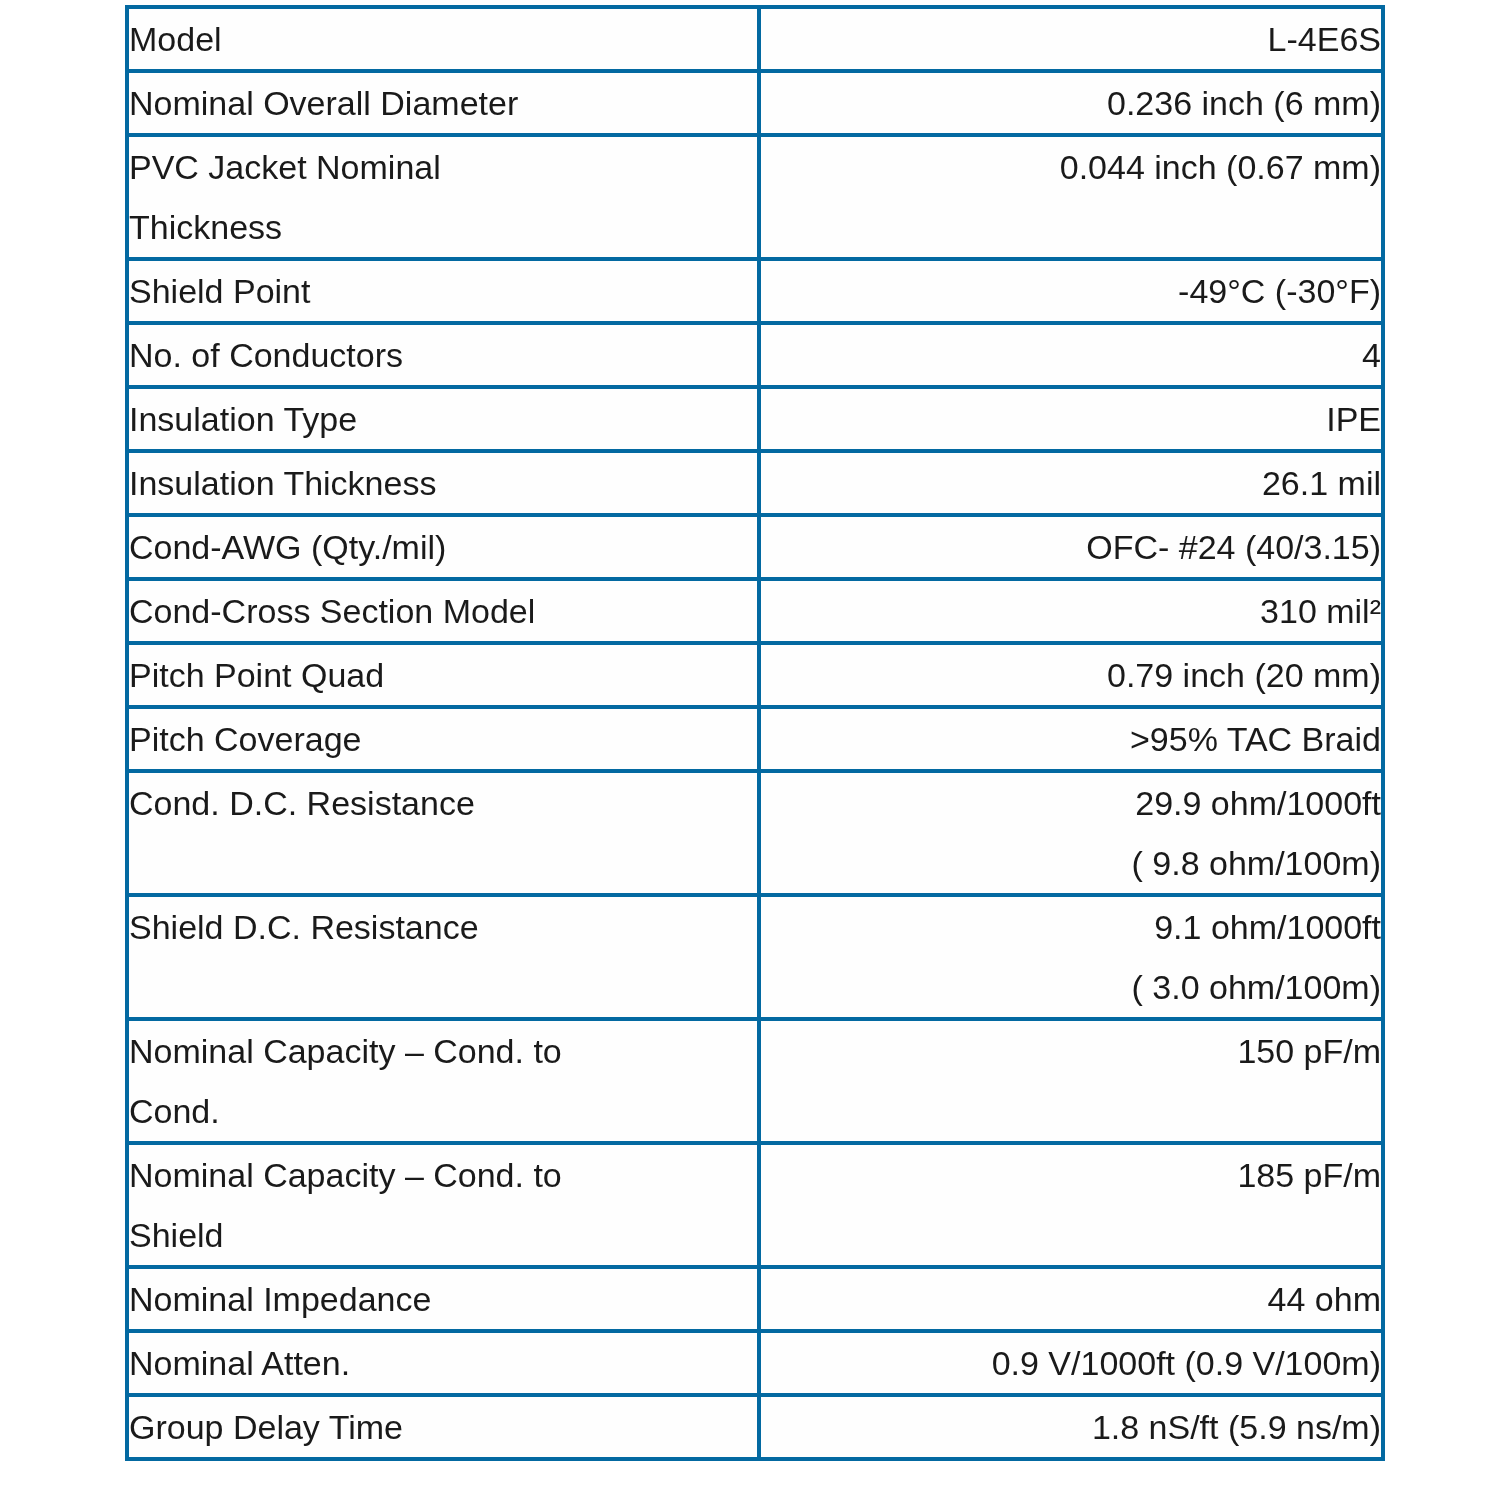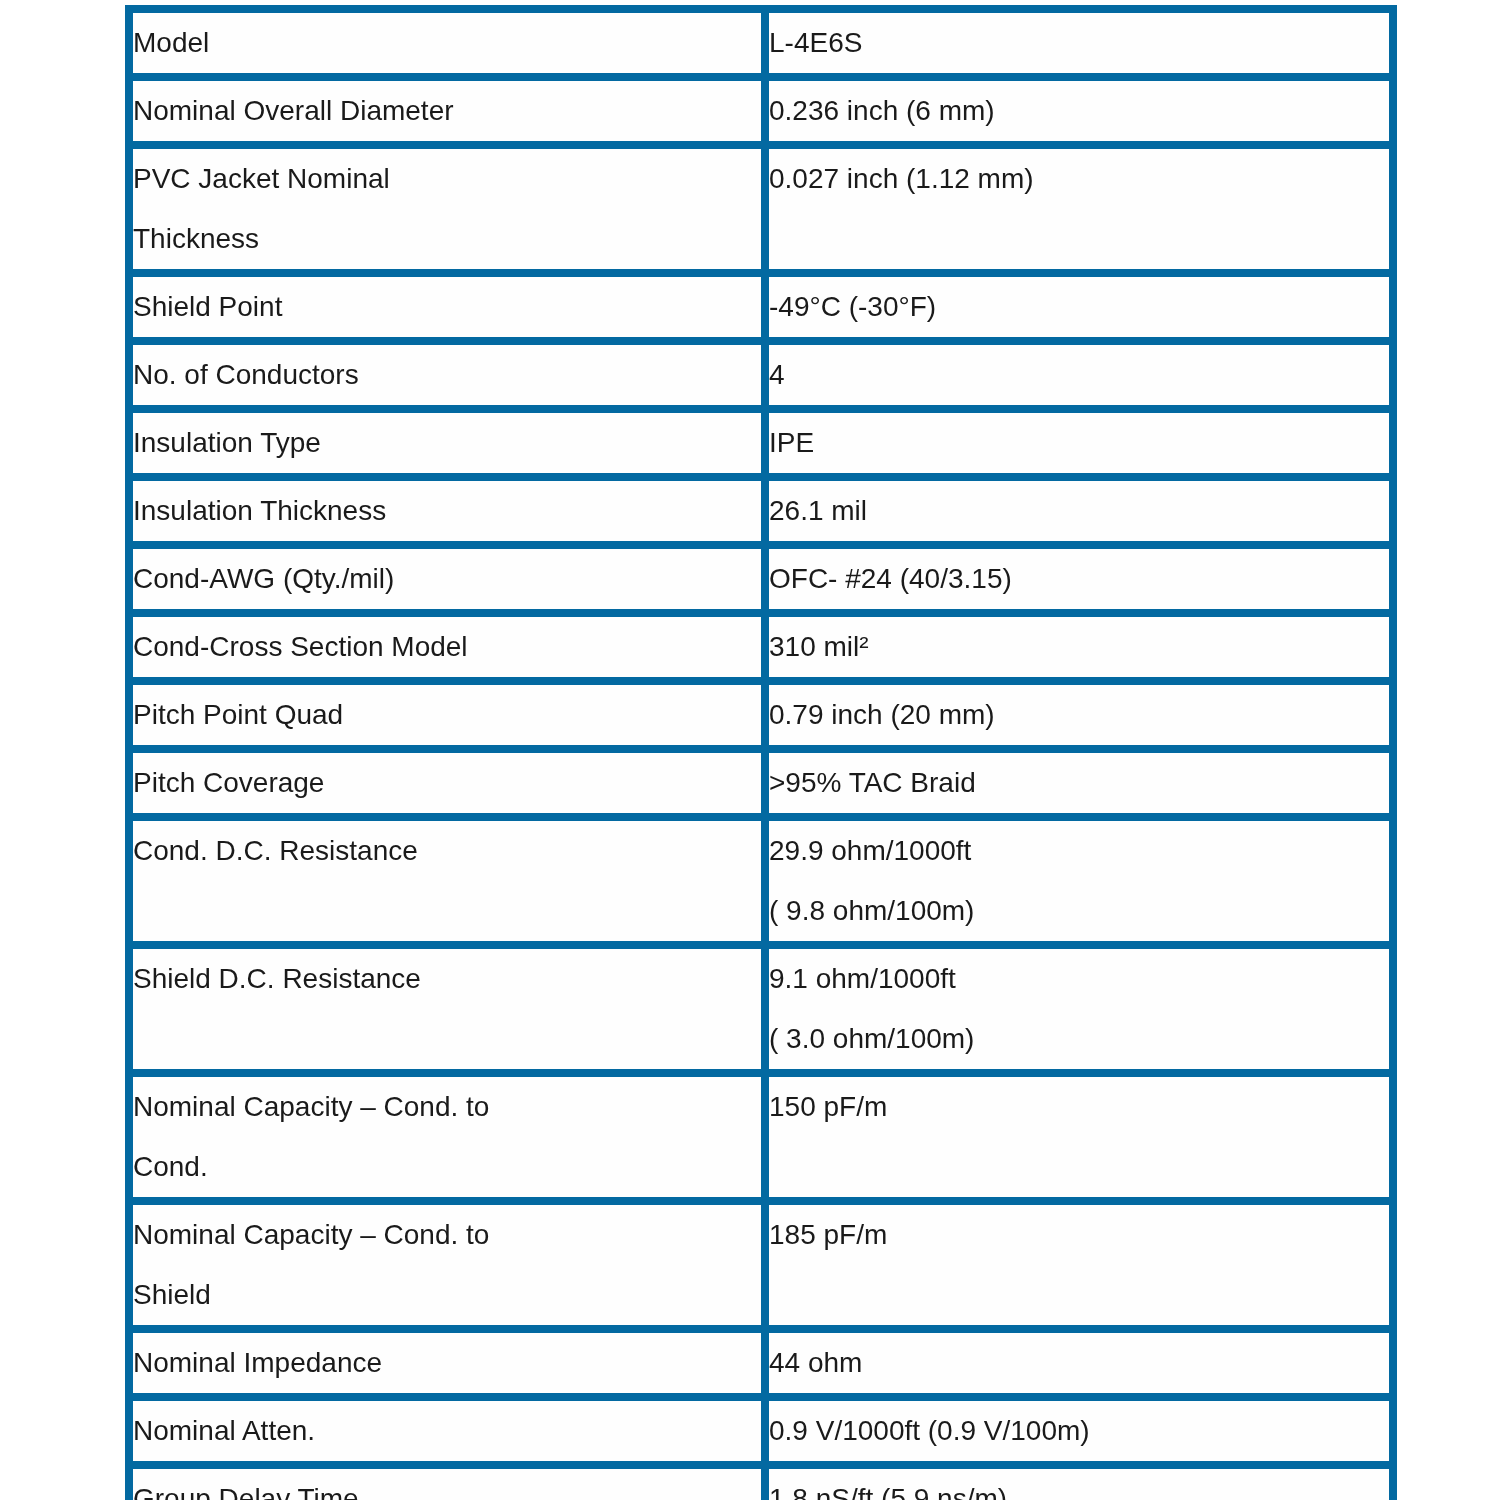--- a/index.html
+++ b/index.html
@@ -19,59 +19,60 @@
     position: absolute;
     left: 125px;
     top: 5px;
     width: 1248px;
     border-collapse: collapse;
     table-layout: fixed;
     border: 4px solid #000000;
     background: #fefefe;
   }
   table.spec-table td {
-    border: 8px solid #0369a1;
+    border: 4px solid #0369a1;
     font-family: "Liberation Sans", sans-serif;
-    font-size: 28px;
+    font-size: 34px;
     line-height: 60px;
     color: #1a1a1a;
     vertical-align: top;
     white-space: pre-line;
     overflow: hidden;
     padding: 0;
   }
   td.label-cell {
     width: 628px;
     padding-left: 18px;
     padding-right: 8px;
   }
   td.value-cell {
     width: 620px;
     padding-left: 15px;
     padding-right: 8px;
+    text-align: right;
   }
 </style>
 </head>
 <body>
 
 <div class="page">
   <table class="spec-table">
     <tbody>
         <tr>
           <td class="label-cell">Model</td>
           <td class="value-cell">L-4E6S</td>
         </tr>
         <tr>
           <td class="label-cell">Nominal Overall Diameter</td>
           <td class="value-cell">0.236 inch (6 mm)</td>
         </tr>
         <tr>
           <td class="label-cell">PVC Jacket Nominal
 Thickness</td>
-          <td class="value-cell">0.027 inch (1.12 mm)</td>
+          <td class="value-cell">0.044 inch (0.67 mm)</td>
         </tr>
         <tr>
           <td class="label-cell">Shield Point</td>
           <td class="value-cell">-49°C (-30°F)</td>
         </tr>
         <tr>
           <td class="label-cell">No. of Conductors</td>
           <td class="value-cell">4</td>
         </tr>
         <tr>

